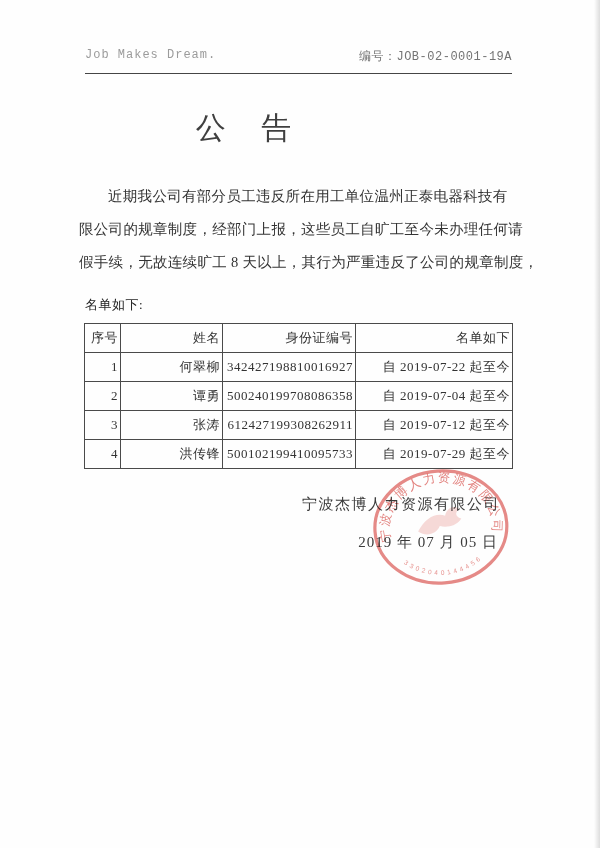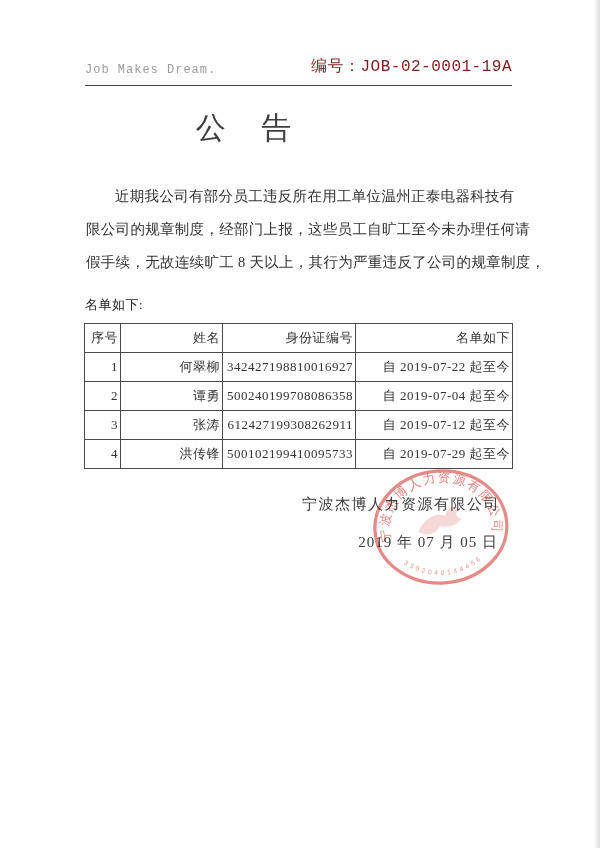--- a/index.html
+++ b/index.html
@@ -11,44 +11,44 @@
     font-family: "Liberation Serif", "DejaVu Serif", serif;
     color: #333333;
     overflow: hidden;
   }
   .scan-edge {
     position: absolute; top:0; right:0; width:6px; height:100%;
     background: linear-gradient(to right, rgba(0,0,0,0), rgba(0,0,0,0.13));
   }
   
   .doc-header {
-    position: absolute; left: 85px; top: 56px; width: 427px;
-    display: flex; justify-content: space-between; align-items: flex-end;
+    position: absolute; left: 85px; top: 48px; width: 427px;
+    display: flex; justify-content: space-between; align-items: flex-start;
     border-bottom: 1.5px solid #454545;
     padding-bottom: 8px;
   }
   .slogan {
     font-family: "Liberation Mono", "DejaVu Sans Mono", monospace;
     font-size: 12px; color: #9b9b9b; letter-spacing: 1px;
   }
   .doc-number {
     font-family: "Liberation Mono", "DejaVu Sans Mono", monospace;
-    font-size: 16px; color: #7f1d1d; letter-spacing: 0.5px;
+    font-size: 12px; color: #737373; letter-spacing: 0.5px;
   }
   
   .doc-title {
     position: absolute; top: 108px; left: 0; width: 487px;
     text-align: center;
     font-size: 30px; color: #3f3f3f;
     letter-spacing: 14px; text-indent: 14px;
     font-weight: 500;
   }
   
   .doc-body {
-    position: absolute; left: 86px; top: 180px; width: 430px;
+    position: absolute; left: 79px; top: 180px; width: 430px;
     font-size: 14.5px; line-height: 33px; color: #333;
     letter-spacing: 0.3px;
   }
   .doc-body .line { height: 33px; white-space: nowrap; }
   .doc-body .line.indent { text-indent: 29px; }
   .list-label {
     position: absolute; left: 85px; top: 296px;
     font-size: 13px; font-weight: normal; color: #222;
     letter-spacing: 0.5px;
   }

